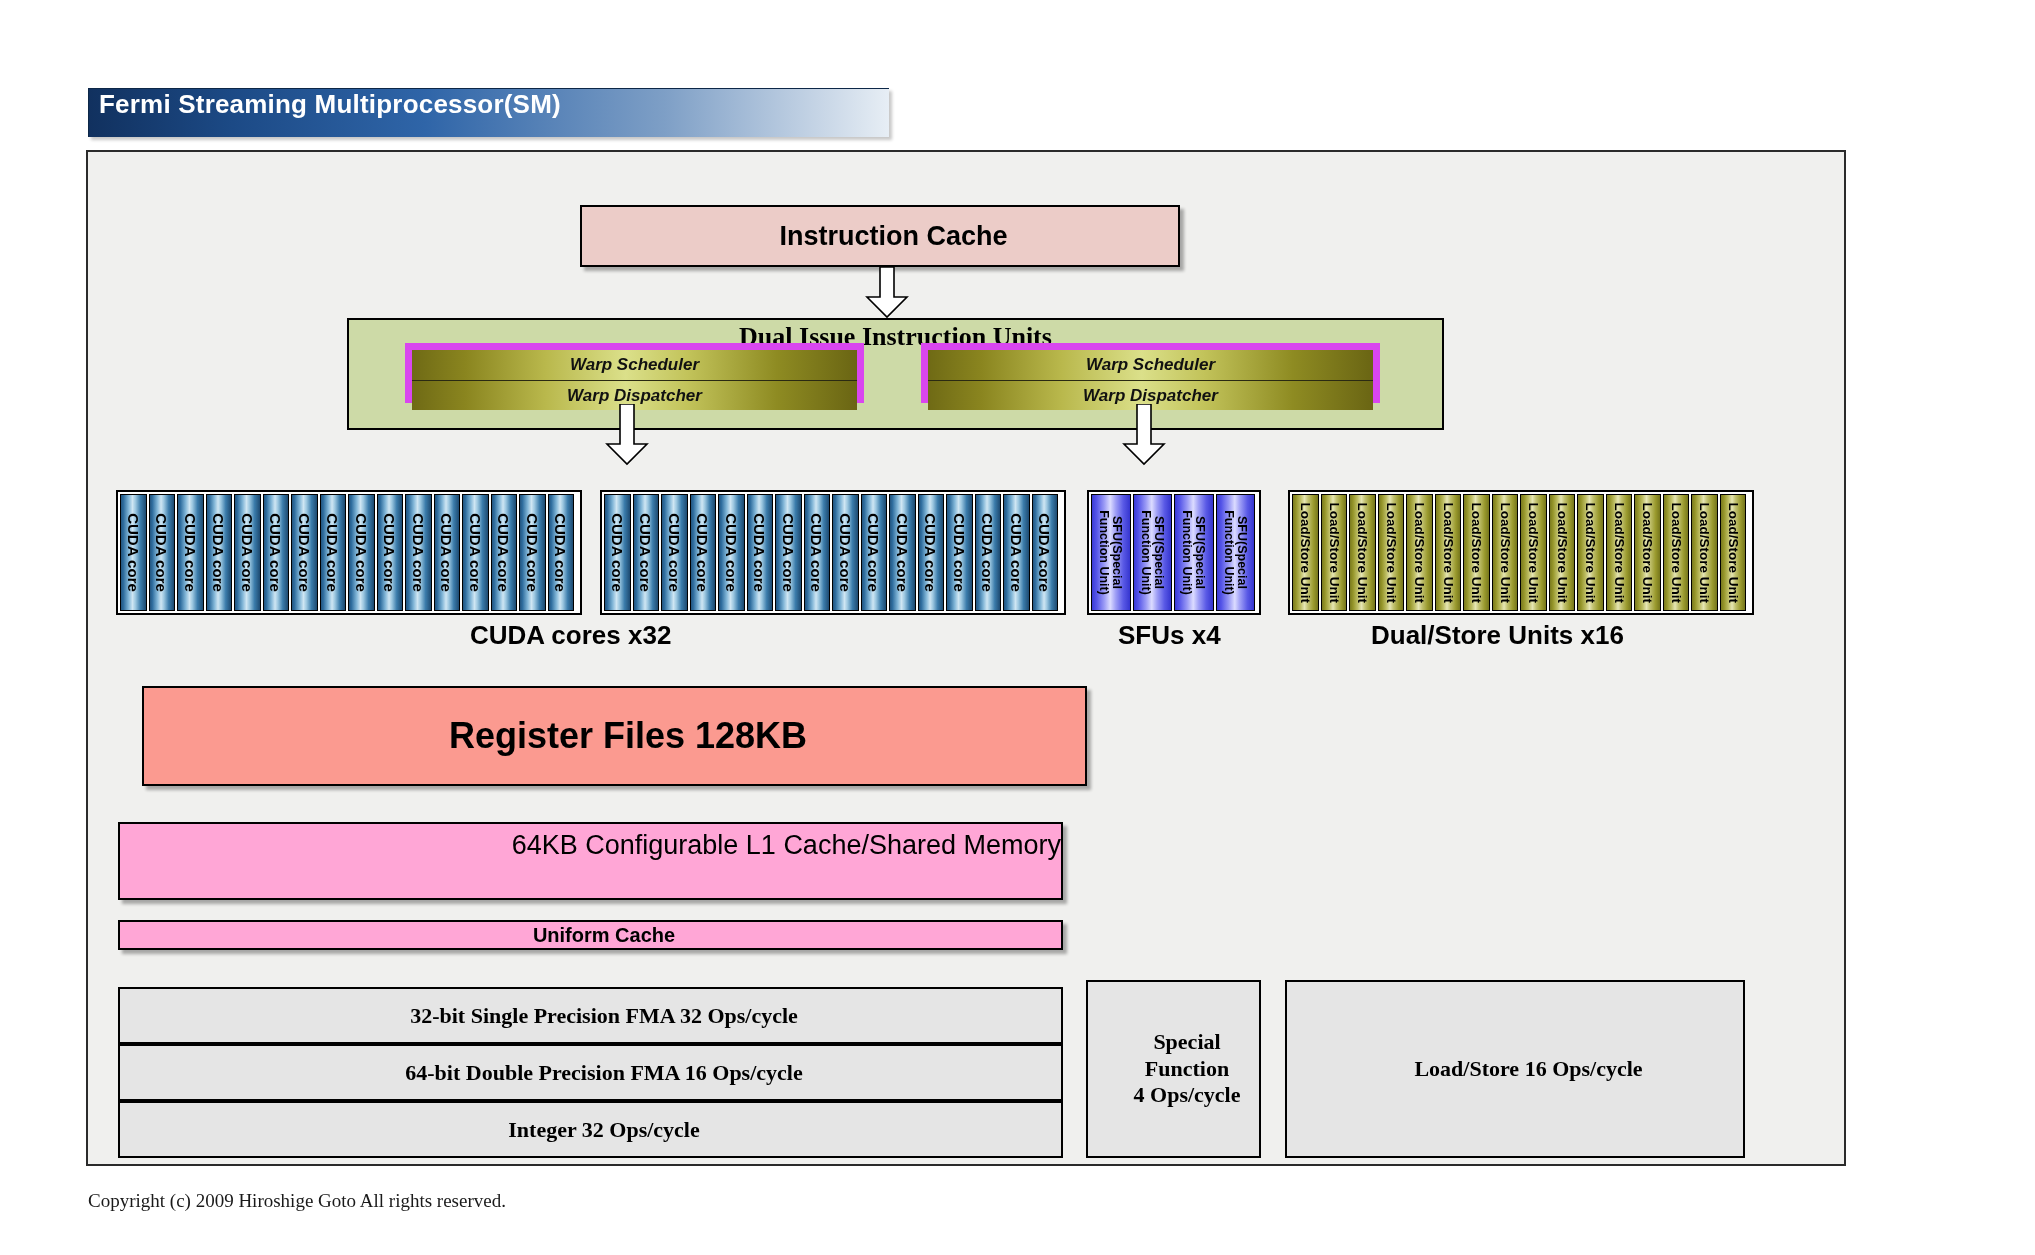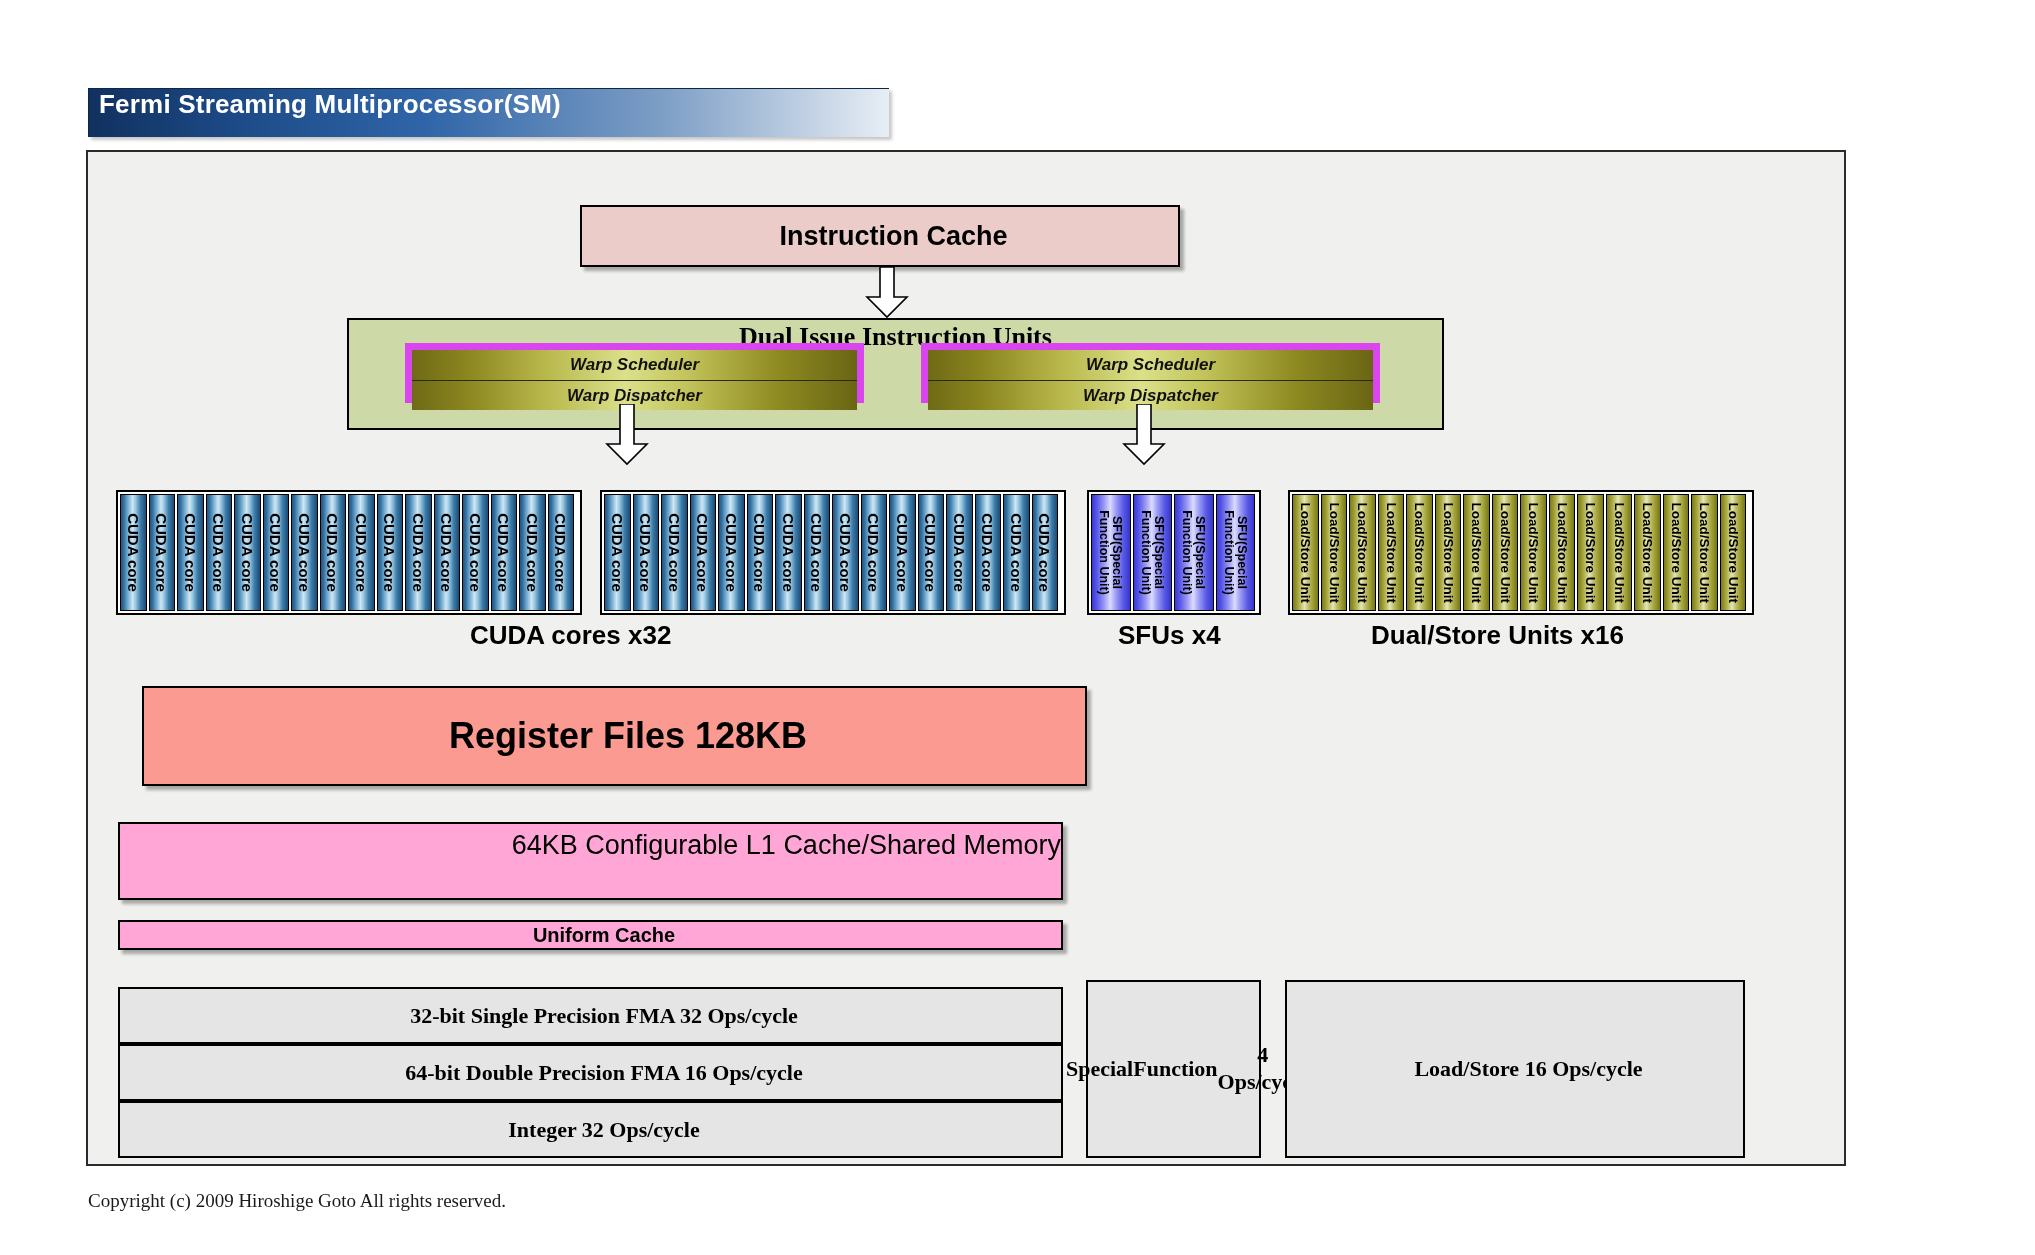--- a/index.html
+++ b/index.html
@@ -207,21 +207,21 @@
     font-family: "Liberation Serif", serif;
     font-weight: bold;
     font-size: 22px;
     color: #000;
   }
   #ops-0 { left: 118px; top: 987px; width: 945px; height: 57px; }
   #ops-1 { left: 118px; top: 1044px; width: 945px; height: 57px; }
   #ops-2 { left: 118px; top: 1101px; width: 945px; height: 57px; }
   #ops-sfu {
     left: 1086px; top: 980px; width: 175px; height: 178px;
-    flex-direction: row;
+    flex-direction: column;
     line-height: 1.22;
   }
   #ops-ls { left: 1285px; top: 980px; width: 460px; height: 178px; }
 
   
   #copyright {
     position: absolute;
     left: 88px; top: 1190px;
     font-family: "Liberation Serif", serif;
     font-size: 19px;

